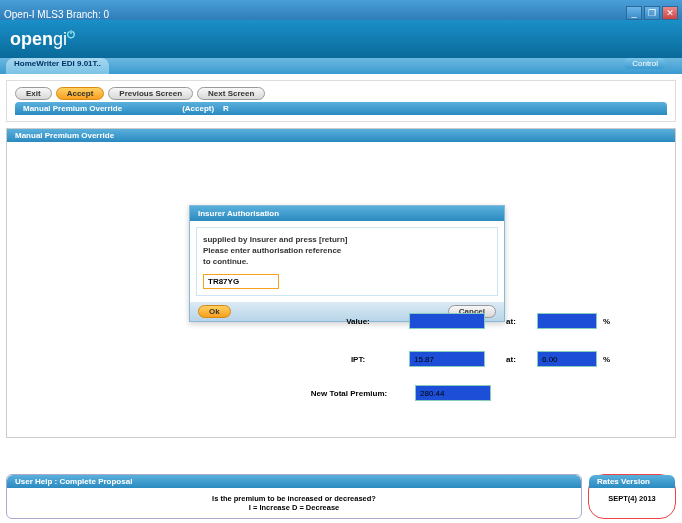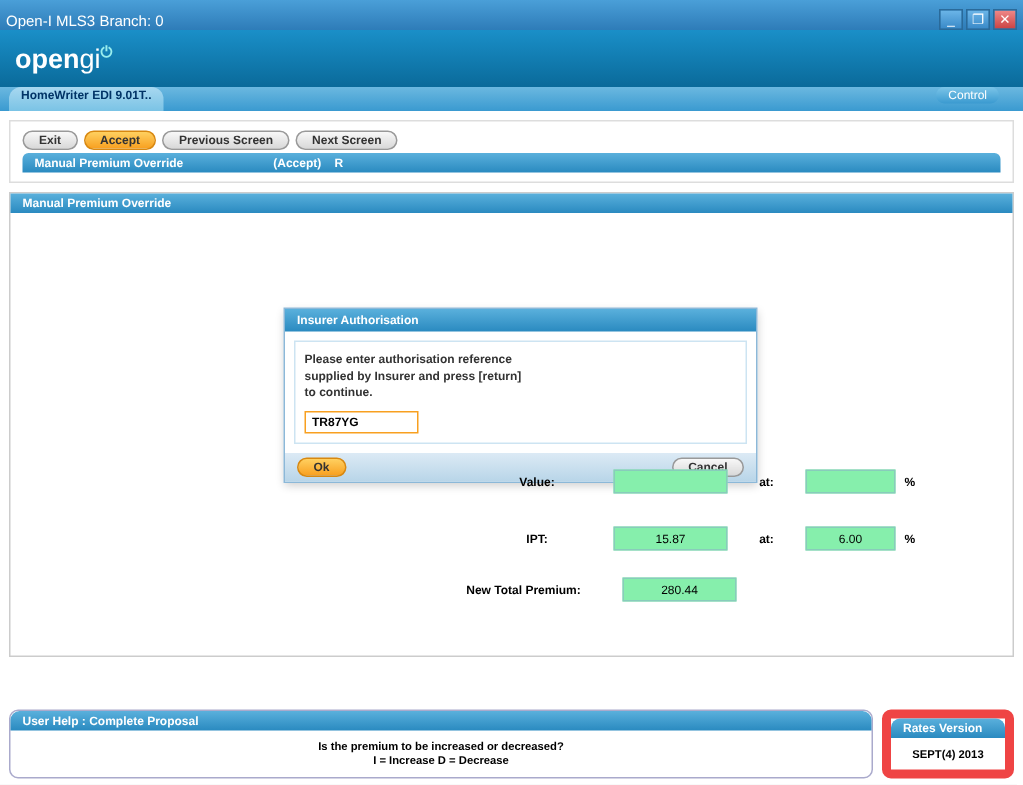--- a/index.html
+++ b/index.html
@@ -26,27 +26,27 @@
 .panel-title{background:linear-gradient(#5ab0dc,#2a8ac0);color:#fff;font-size:8px;font-weight:bold;padding:2px 8px}
 .dialog{position:absolute;left:182px;top:76px;width:316px;background:#fff;border:1px solid #8cb8d8;box-shadow:0 2px 6px rgba(0,0,0,0.2)}
 .dlg-title{background:linear-gradient(#5ab0dc,#2a8ac0);color:#fff;font-size:8px;font-weight:bold;padding:3px 8px}
 .dlg-body{border:1px solid #cde4f2;margin:6px;padding:6px;font-size:8px;font-weight:bold;color:#333}
 .dlg-body p{line-height:1.4}
 .dlg-input{margin-top:6px;border:1px solid #f8a020;background:#fff;padding:2px 4px;width:76px;font-size:8px;font-weight:bold}
 .dlg-btns{background:linear-gradient(#dceaf5,#b8d5e8);padding:3px 8px;display:flex;justify-content:space-between;gap:6px}
 .fields{position:absolute;left:0;right:0;top:184px;padding:0 60px 0 0}
 .frow{display:flex;justify-content:flex-end;align-items:center;gap:6px;margin-bottom:18px;font-size:8px;font-weight:bold}
 .flabel{width:90px;text-align:center}
-.fbox{border:1px solid #8cb;background:#86efac;width:60px;height:16px;padding:1px 4px;font-size:8px;text-align:center}
+.fbox{border:1px solid #8cb;background:#1d4ed8;width:60px;height:16px;padding:1px 4px;font-size:8px;text-align:left}
 .fbox.wide{width:76px}
 .footer{padding:0 6px 6px;display:flex;gap:6px}
 .help{flex:1;border:1px solid #aac;border-radius:6px;background:#fff}
 .help-title{background:linear-gradient(#5ab0dc,#2a8ac0);color:#fff;font-size:8px;font-weight:bold;padding:2px 8px;border-radius:6px 6px 0 0}
 .help-body{padding:6px 8px;font-size:7.5px;font-weight:bold;text-align:center}
-.rates{width:88px;border:6px solid #ef4444;border-radius:6px;background:#fff}
+.rates{width:88px;border:1px solid #ef4444;border-radius:16px;background:#fff}
 </style>
 </head>
 <body>
 
 <div class="titlebar">
   <span class="titlebar-text">Open-I MLS3 Branch: 0</span>
   <div class="win-btns">
     <div class="win-btn">_</div>
     <div class="win-btn">❐</div>
     <div class="win-btn close">✕</div>
@@ -75,22 +75,22 @@
     </div>
   </div>
 
   <div class="main">
     <div class="panel">
       <div class="panel-title">Manual Premium Override</div>
 
       <div class="dialog">
         <div class="dlg-title">Insurer Authorisation</div>
         <div class="dlg-body">
+          <p>supplied by Insurer and press [return]</p>
           <p>Please enter authorisation reference</p>
-          <p>supplied by Insurer and press [return]</p>
           <p>to continue.</p>
           <input class="dlg-input" value="TR87YG" style="">
         </div>
         <div class="dlg-btns">
           <div class="pill orange">Ok</div>
           <div class="pill">Cancel</div>
         </div>
       </div>
 
       <div class="fields">

